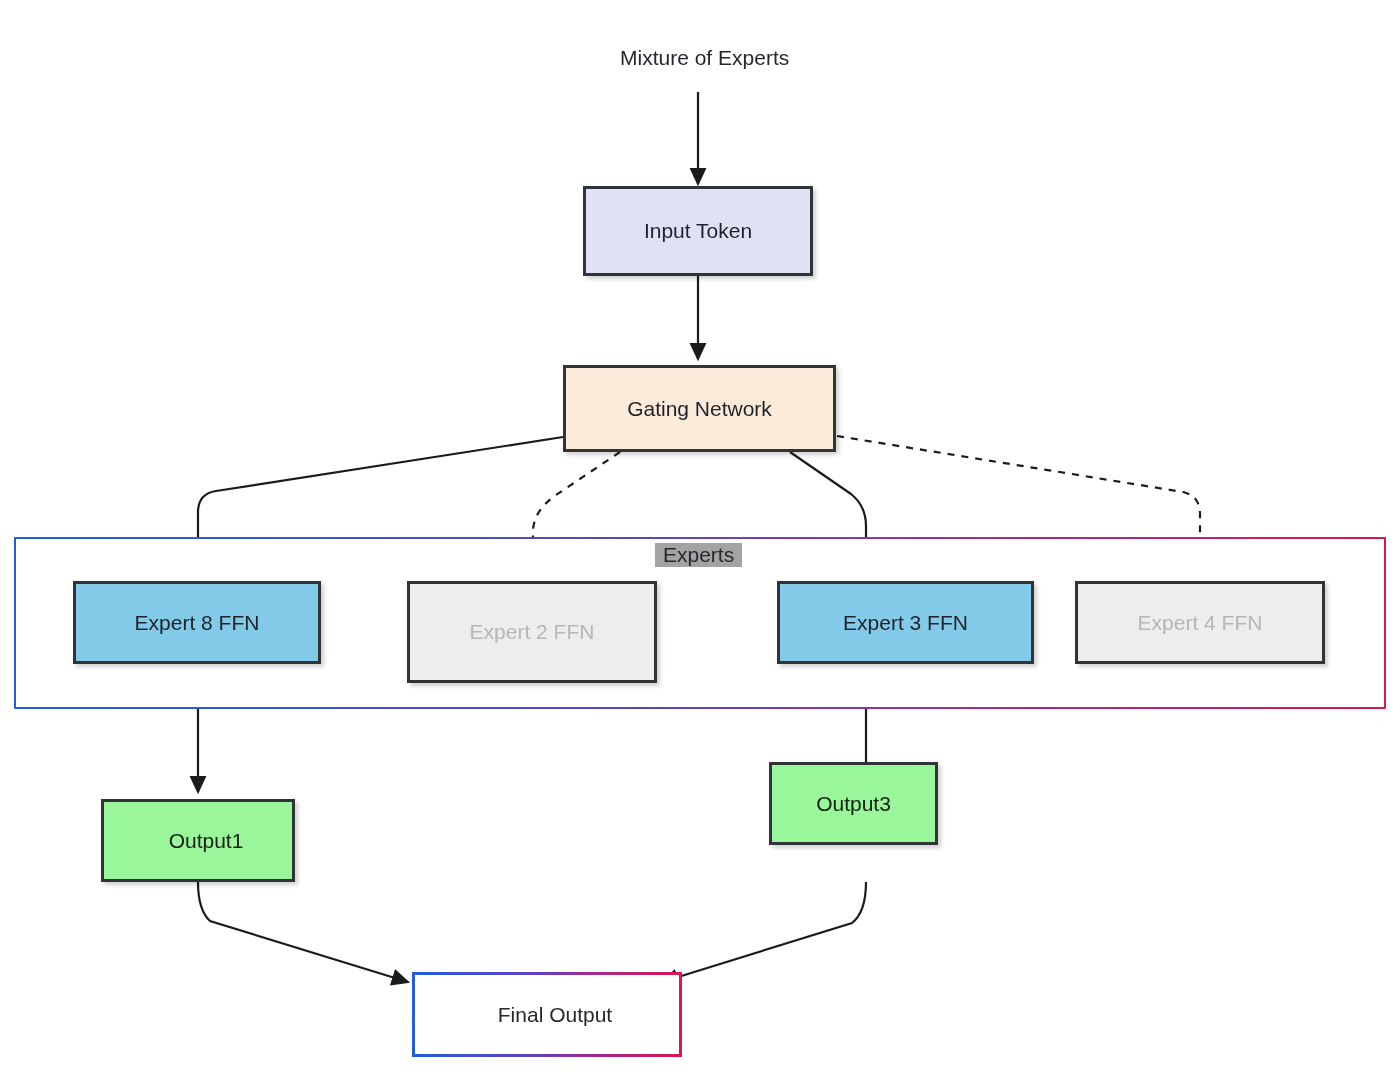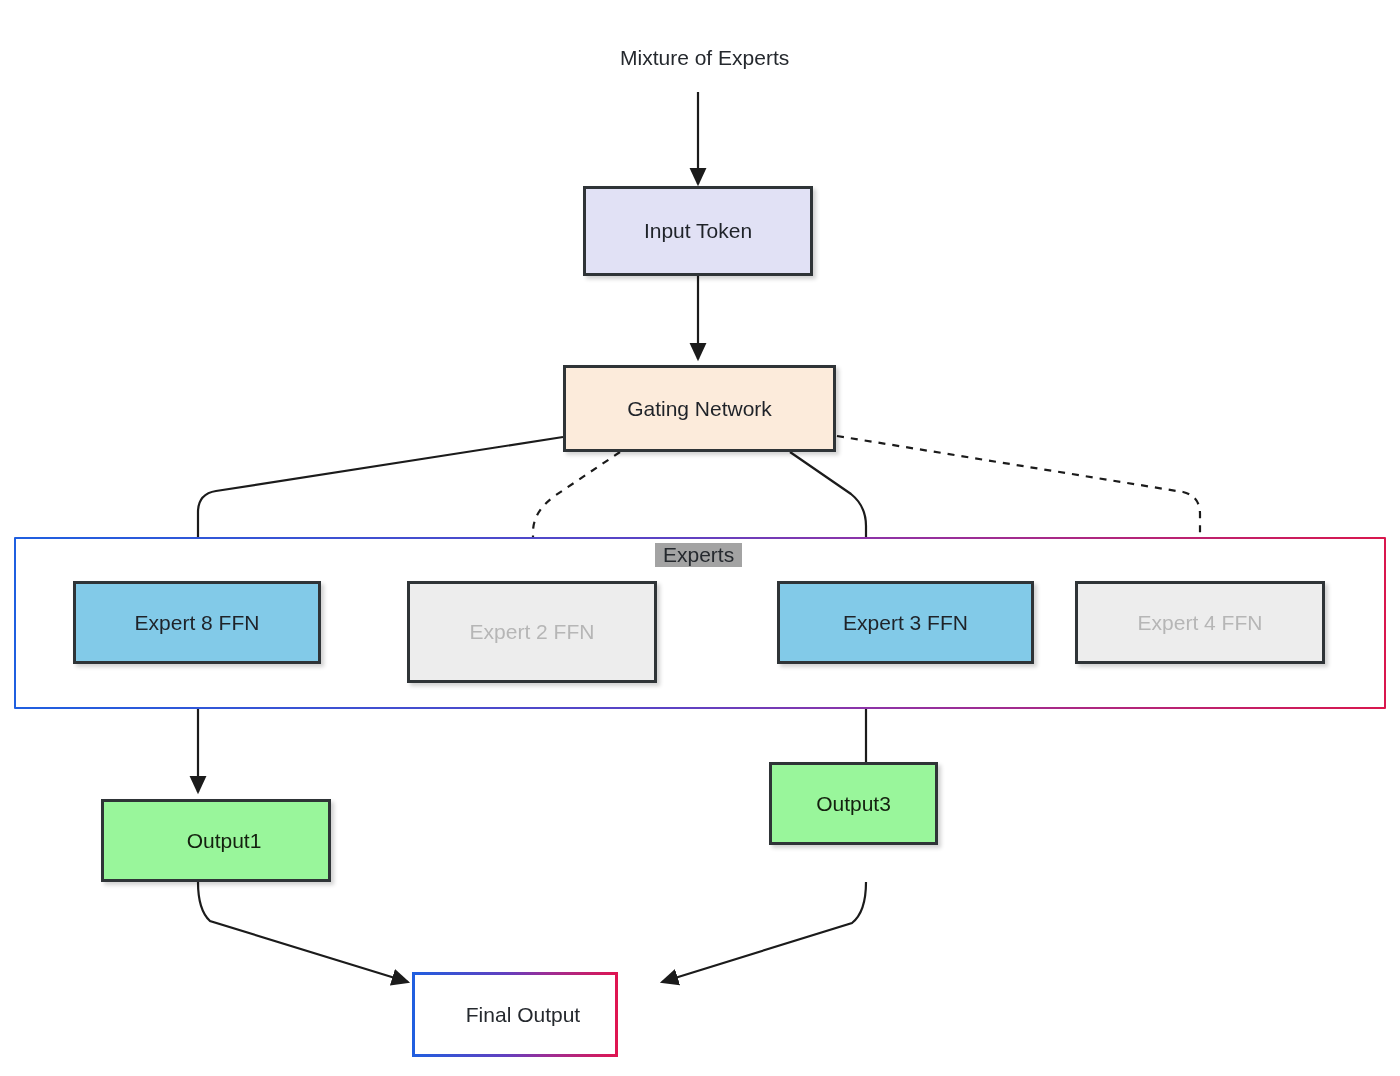--- a/index.html
+++ b/index.html
@@ -162,25 +162,25 @@
   </div>
 
   <div class="node boxed n-expert-on" style="left:741px; top:581px; width:257px; height:83px;margin-left:36px;">
     <span>Expert 3 FFN</span>
   </div>
 
   <div class="node boxed n-expert-off" style="left:1075px; top:581px; width:250px; height:83px;">
     <span>Expert 4 FFN</span>
   </div>
 
-  <div class="node boxed n-output" style="left:101px; top:799px; width:230px; height:83px;padding-left:16px;">
+  <div class="node boxed n-output" style="left:101px; top:799px; width:194px; height:83px;padding-left:16px;">
     <span>Output1</span>
   </div>
 
   <div class="node boxed n-output" style="left:769px; top:762px; width:169px; height:83px;">
     <span>Output3</span>
   </div>
 
-  <div class="node boxed n-final" style="left:412px; top:972px; width:206px; height:85px;padding-left:16px;">
+  <div class="node boxed n-final" style="left:412px; top:972px; width:270px; height:85px;padding-left:16px;">
     <span>Final Output</span>
   </div>
 
 </div>
 
 </body></html>

